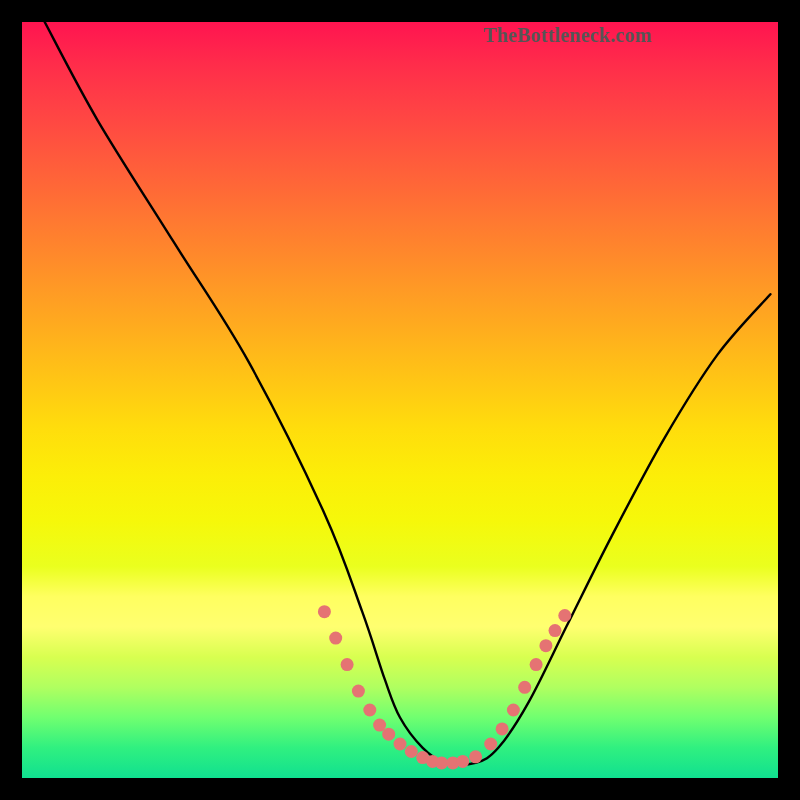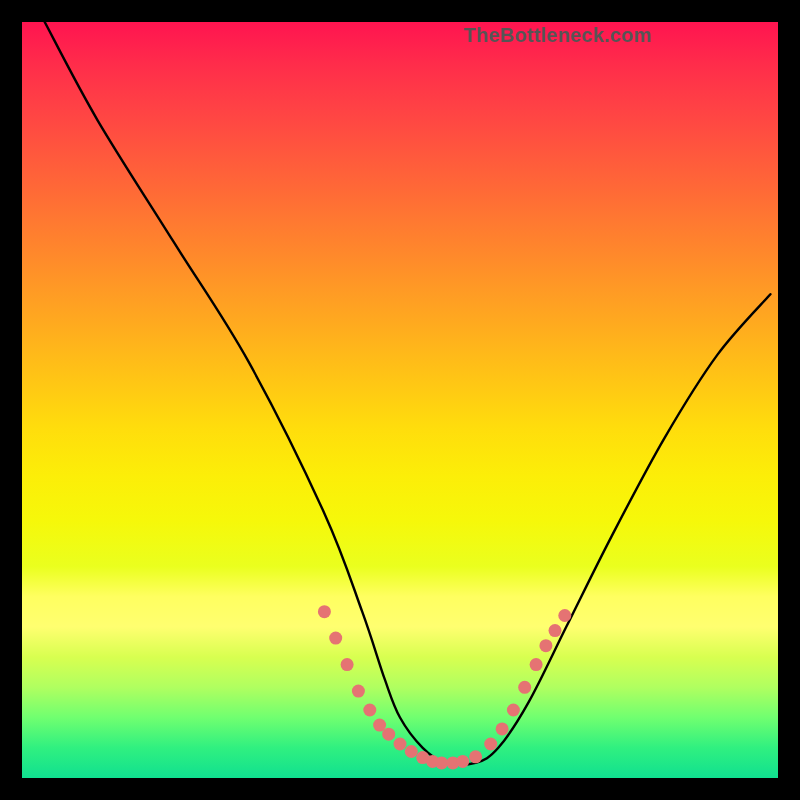--- a/index.html
+++ b/index.html
@@ -11,20 +11,21 @@
     overflow: hidden;
     font-family: Arial, Helvetica, sans-serif;
   }
   .frame {
     position: absolute;
     left: 22px;
     top: 22px;
     width: 636px;
     height: 756px;
     background: #86efac;
+    font-family: Liberation Serif, serif;
   }
   .plot {
     position: absolute;
     left: 0;
     top: 0;
     width: 756px;
     height: 756px;
     background: linear-gradient(to bottom,
       #ff1450 0%,
       #ff2e4a 6%,

